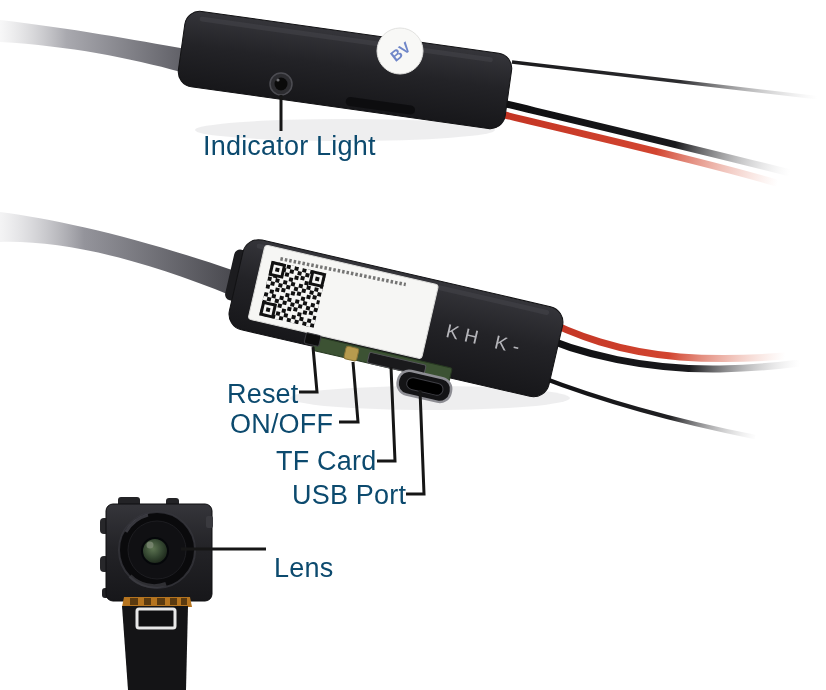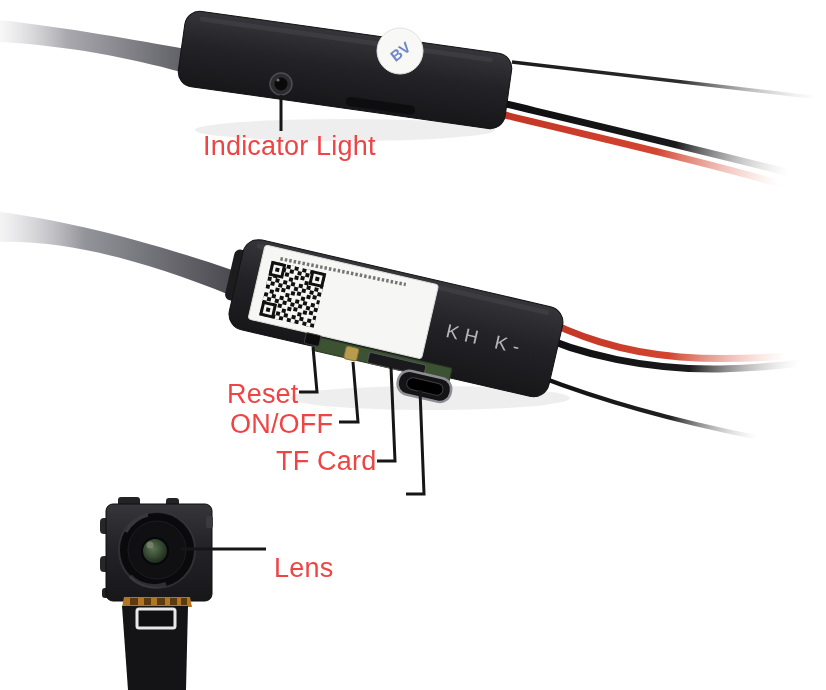--- a/index.html
+++ b/index.html
@@ -8,21 +8,21 @@
     width:826px;height:690px;
     background:#ffffff;
     overflow:hidden;
     font-family:"Liberation Sans", sans-serif;
   }
   .scene{position:absolute;left:0;top:0;}
   .label{
     position:absolute;
     font-size:27px;
     line-height:28px;
-    color:#ef4444;
+    color:#0c4a6e;
     letter-spacing:0.2px;
     white-space:nowrap;
   }
 </style>
 </head>
 <body>
 
 <div class="canvas">
 
 <svg class="scene" width="826" height="690" viewBox="0 0 826 690">
@@ -205,15 +205,16 @@
     <path d="M 377,461 L 395,461 L 391,367"></path>
     <path d="M 406,494 L 424,494 L 420,390"></path>
     <path d="M 181,549 L 266,549"></path>
   </g>
 </svg>
 
 <div class="label" style="left:203px; top:132px;">Indicator Light</div>
 <div class="label" style="left:227px; top:380px;">Reset</div>
 <div class="label" style="left:276px; top:447px;">TF Card</div>
 <div class="label" style="left:230px; top:410px;">ON/OFF</div>
+<div class="label" style="left:292px; top:481px;">USB Port</div>
 <div class="label" style="left:274px; top:534px;margin-top:20px;">Lens</div>
 
 </div>
 
 </body></html>

